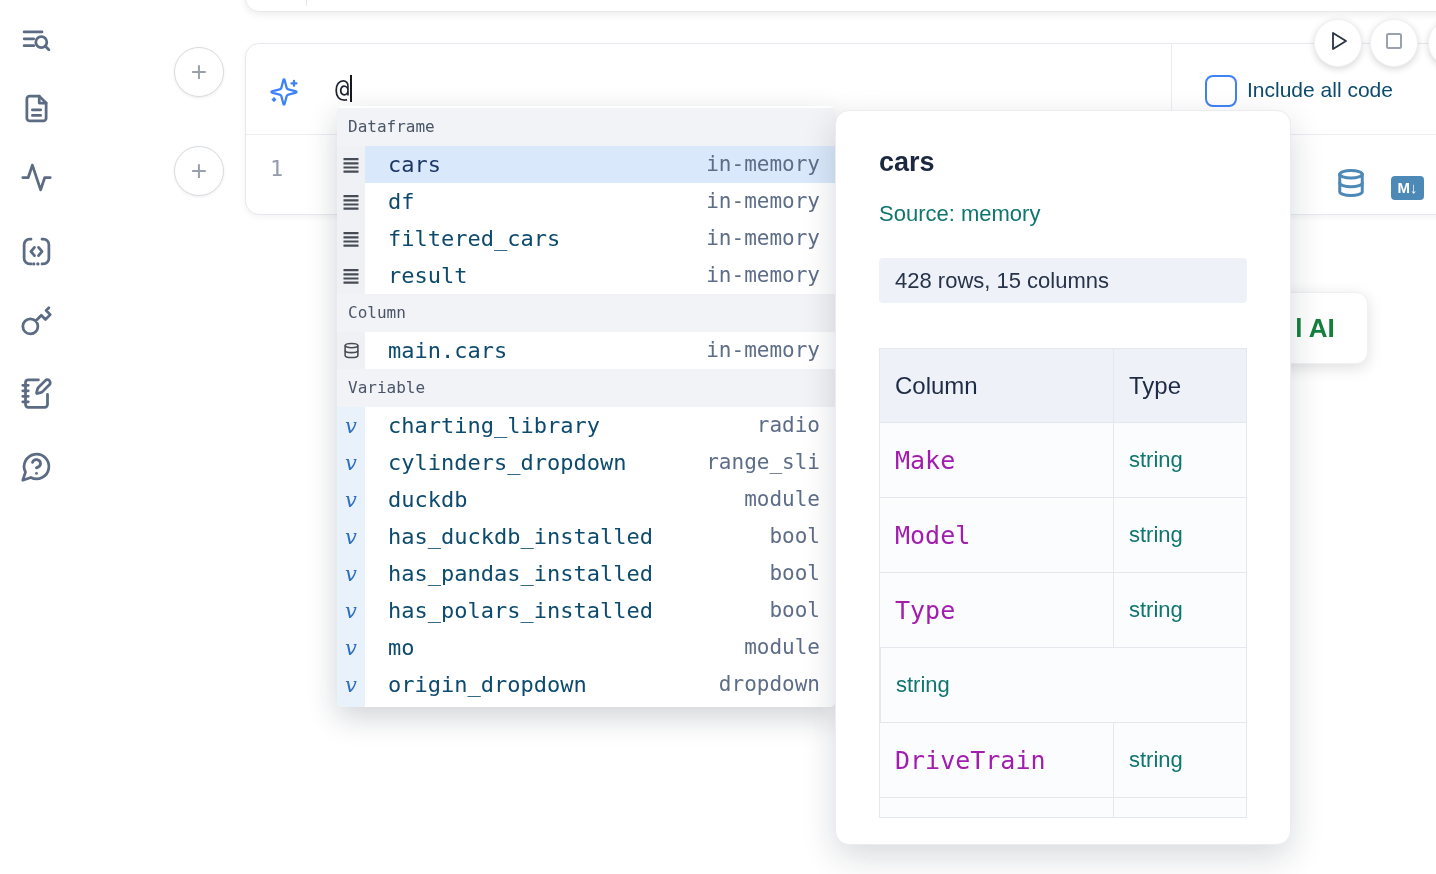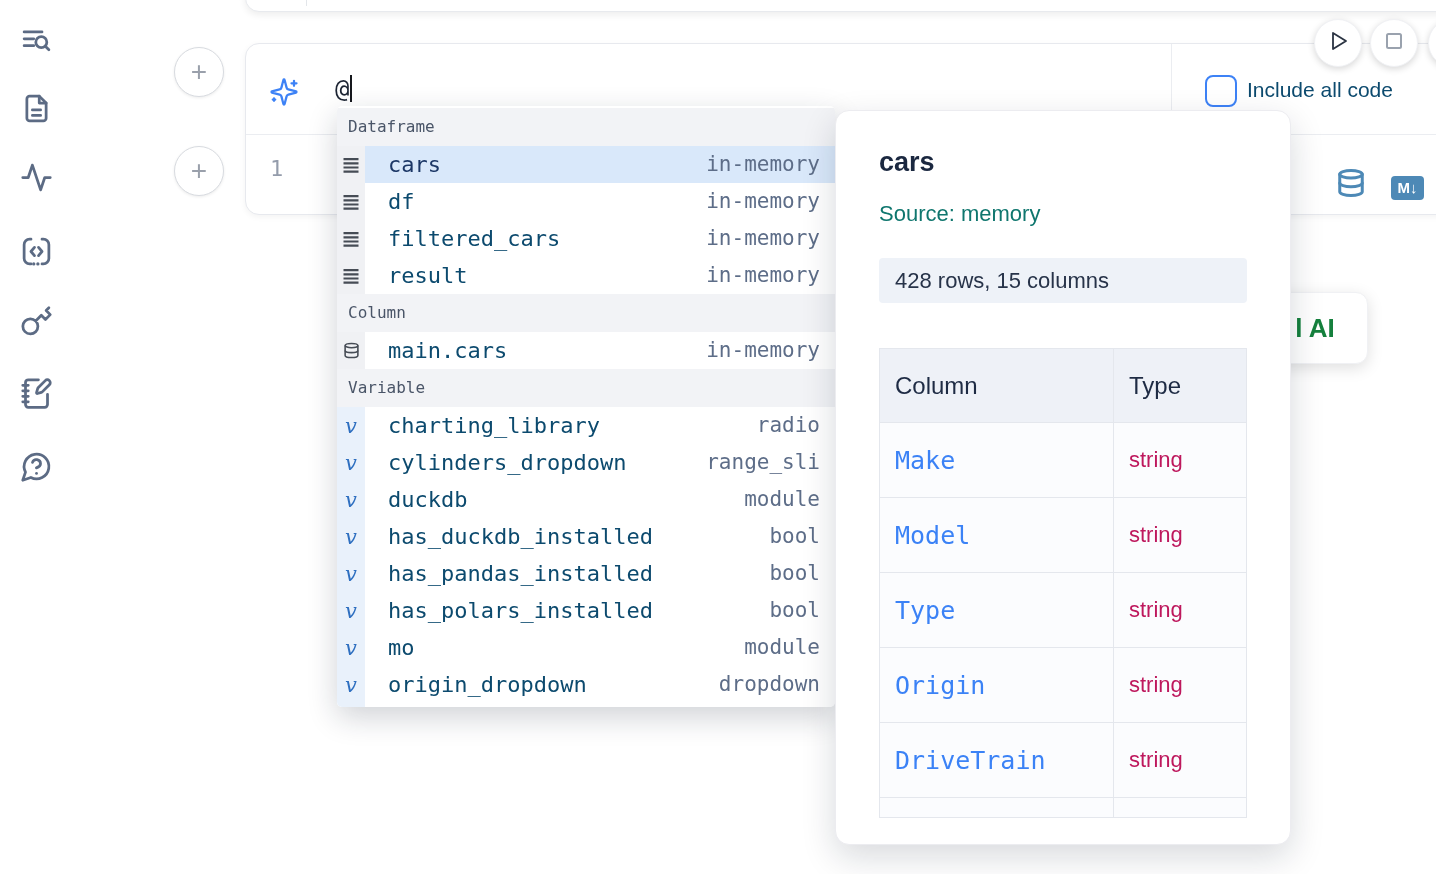--- a/index.html
+++ b/index.html
@@ -71,22 +71,22 @@
   .pv-source{position:absolute;left:43px;top:90px;font-size:22px;color:#0f766e;}
   .pv-badge{position:absolute;left:43px;top:147px;width:368px;height:45px;background:#eef2f8;
             border-radius:4px;line-height:45px;padding-left:16px;font-size:22px;color:#273349;
             box-sizing:border-box;}
   .pv-table{position:absolute;left:43px;top:237px;width:368px;border:1px solid #e4e7ed;box-sizing:border-box;}
   .pv-tr{display:flex;height:74px;background:#fbfcfe;border-top:1px solid #e4e7ed;}
   .pv-tr.head{height:73px;background:#eef1f7;border-top:none;}
   .pv-c1{width:233px;padding-left:15px;box-sizing:border-box;display:flex;align-items:center;}
   .pv-c2{flex:1;border-left:1px solid #e4e7ed;padding-left:15px;box-sizing:border-box;display:flex;align-items:center;}
   .pv-th{font-size:24px;color:#1e2b44;}
-  .pv-colname{font-family:"DejaVu Sans Mono",monospace;font-size:25px;color:#3b82f6;}
-  .pv-coltype{font-size:22px;color:#be185d;}
+  .pv-colname{font-family:"DejaVu Sans Mono",monospace;font-size:25px;color:#a21caf;}
+  .pv-coltype{font-size:22px;color:#0f766e;}
   .pv-tr.partial{height:19px;}
 
   
   .ai-float-btn{position:absolute;left:1262px;top:292px;width:104px;height:70px;background:#fff;
                 border:1px solid #f0f1f4;border-radius:12px;box-shadow:0 4px 16px rgba(0,0,0,.13);
                 display:flex;align-items:center;justify-content:center;font-weight:bold;font-size:26px;
                 color:#15803d;z-index:10;cursor:pointer;}
 </style>
 </head>
 <body>
@@ -303,21 +303,20 @@
       </div>
       <div class="pv-tr">
         <div class="pv-c1 pv-colname">Model</div>
         <div class="pv-c2 pv-coltype">string</div>
       </div>
       <div class="pv-tr">
         <div class="pv-c1 pv-colname">Type</div>
         <div class="pv-c2 pv-coltype">string</div>
       </div>
       <div class="pv-tr">
-        <div class="pv-c1 pv-colname">Origin</div>
         <div class="pv-c2 pv-coltype">string</div>
       </div>
       <div class="pv-tr">
         <div class="pv-c1 pv-colname">DriveTrain</div>
         <div class="pv-c2 pv-coltype">string</div>
       </div>
       <div class="pv-tr partial">
         <div class="pv-c1"></div>
         <div class="pv-c2"></div>
       </div>

